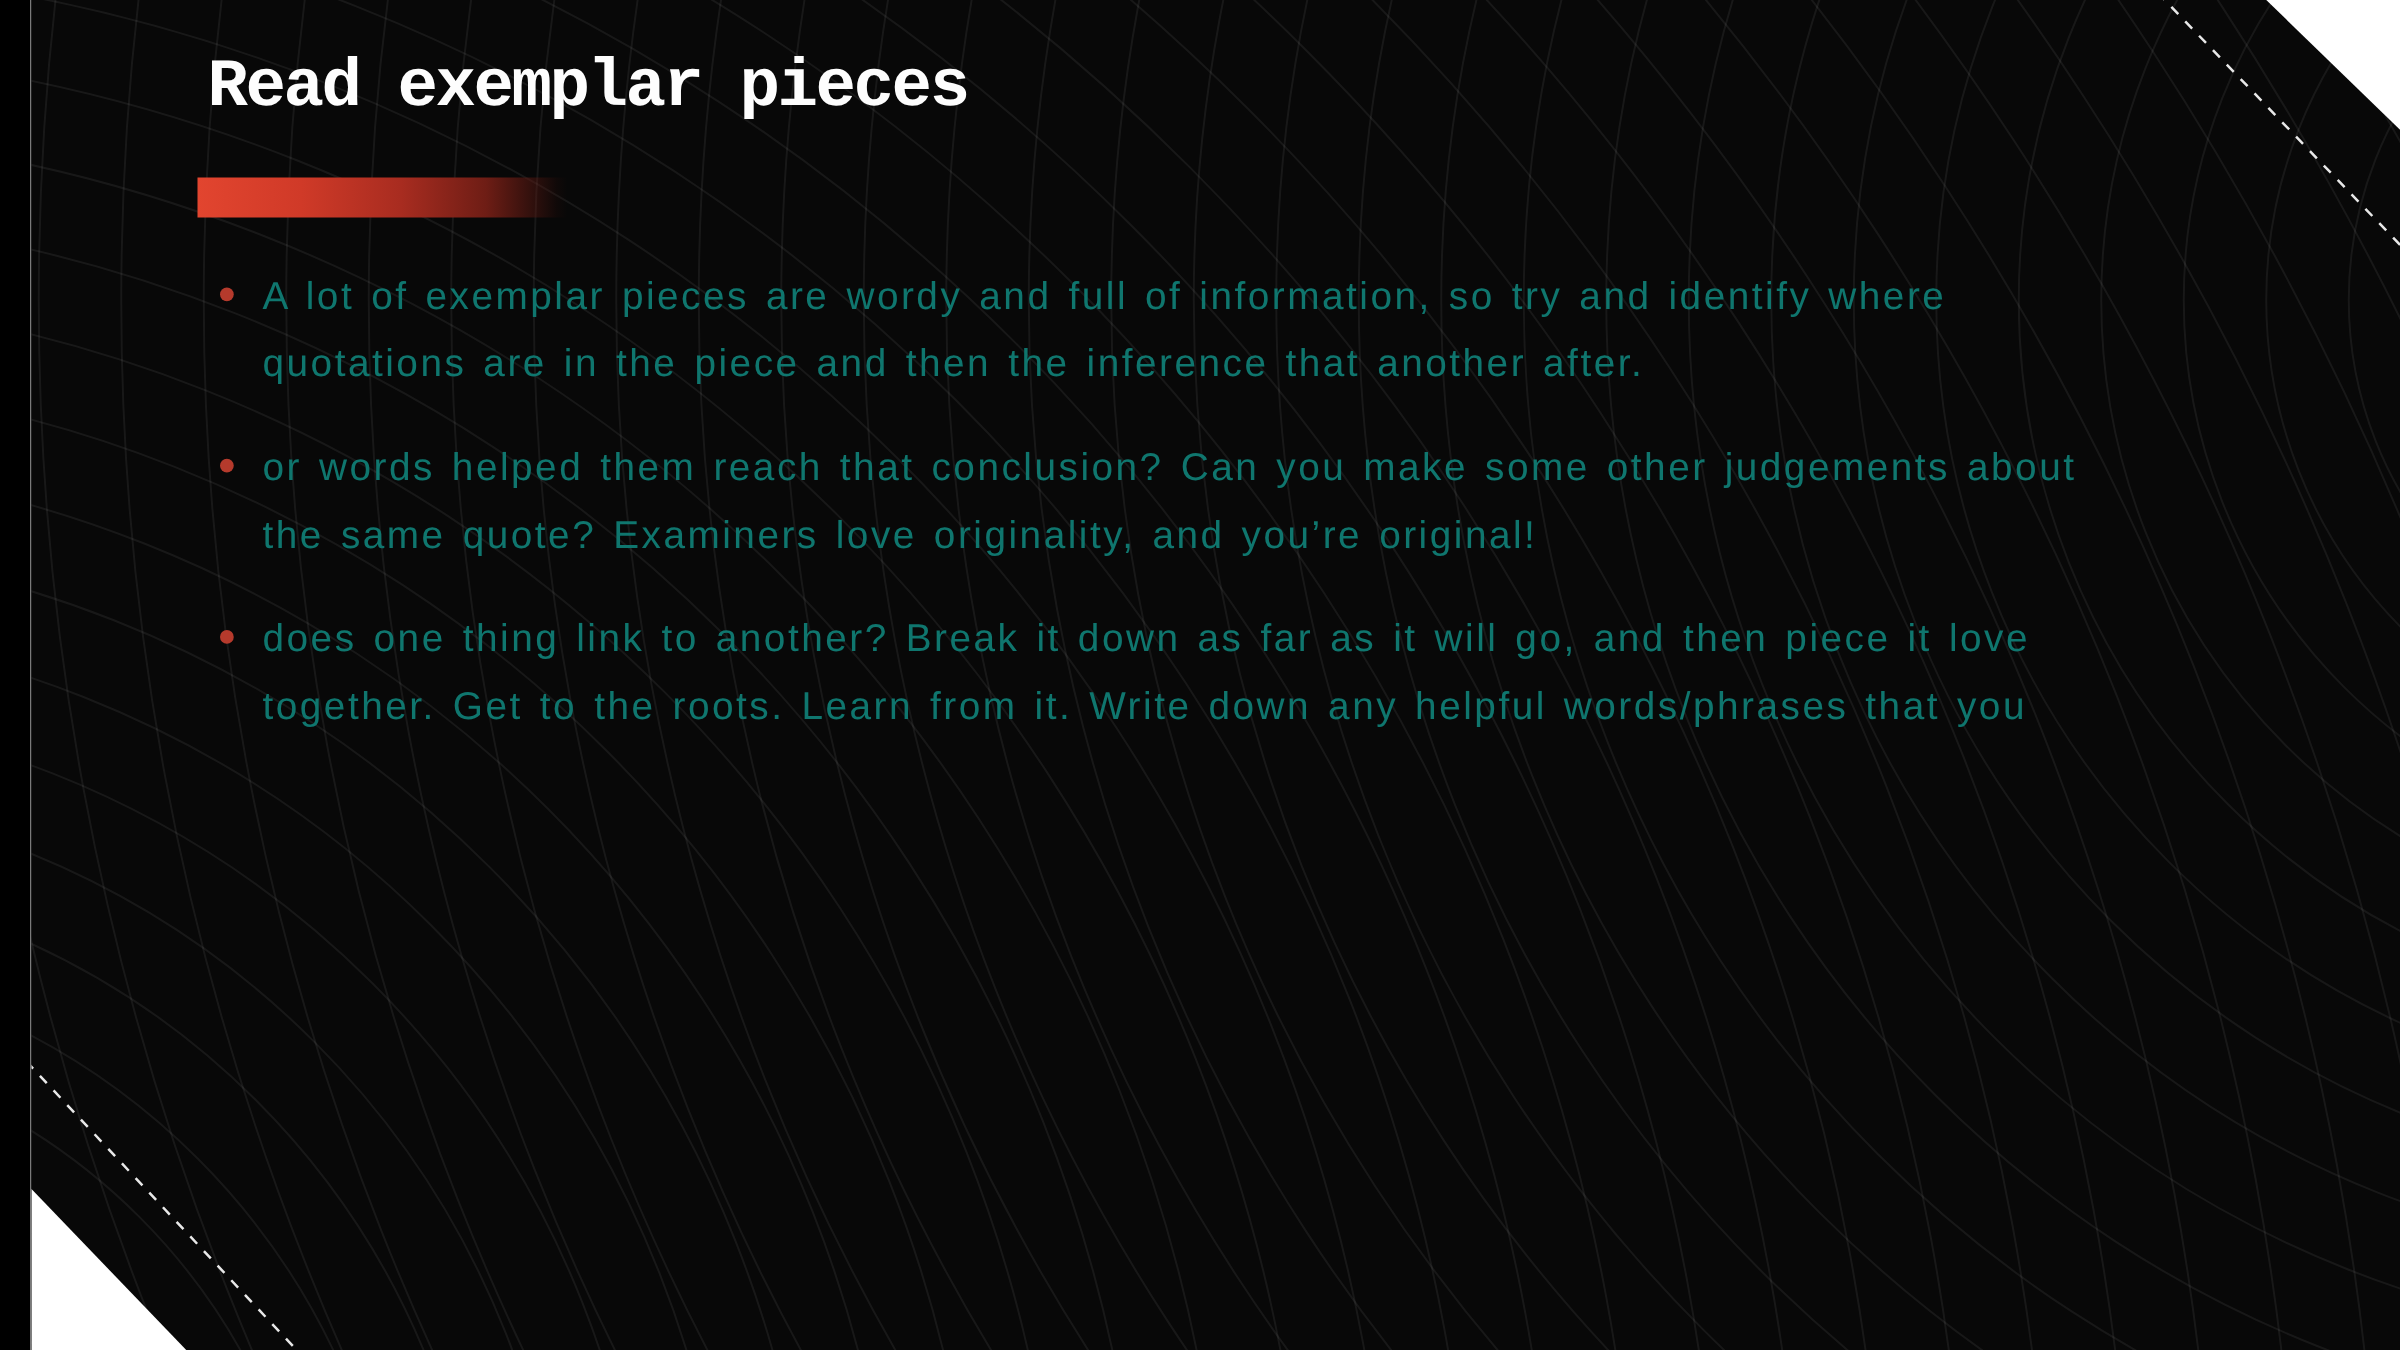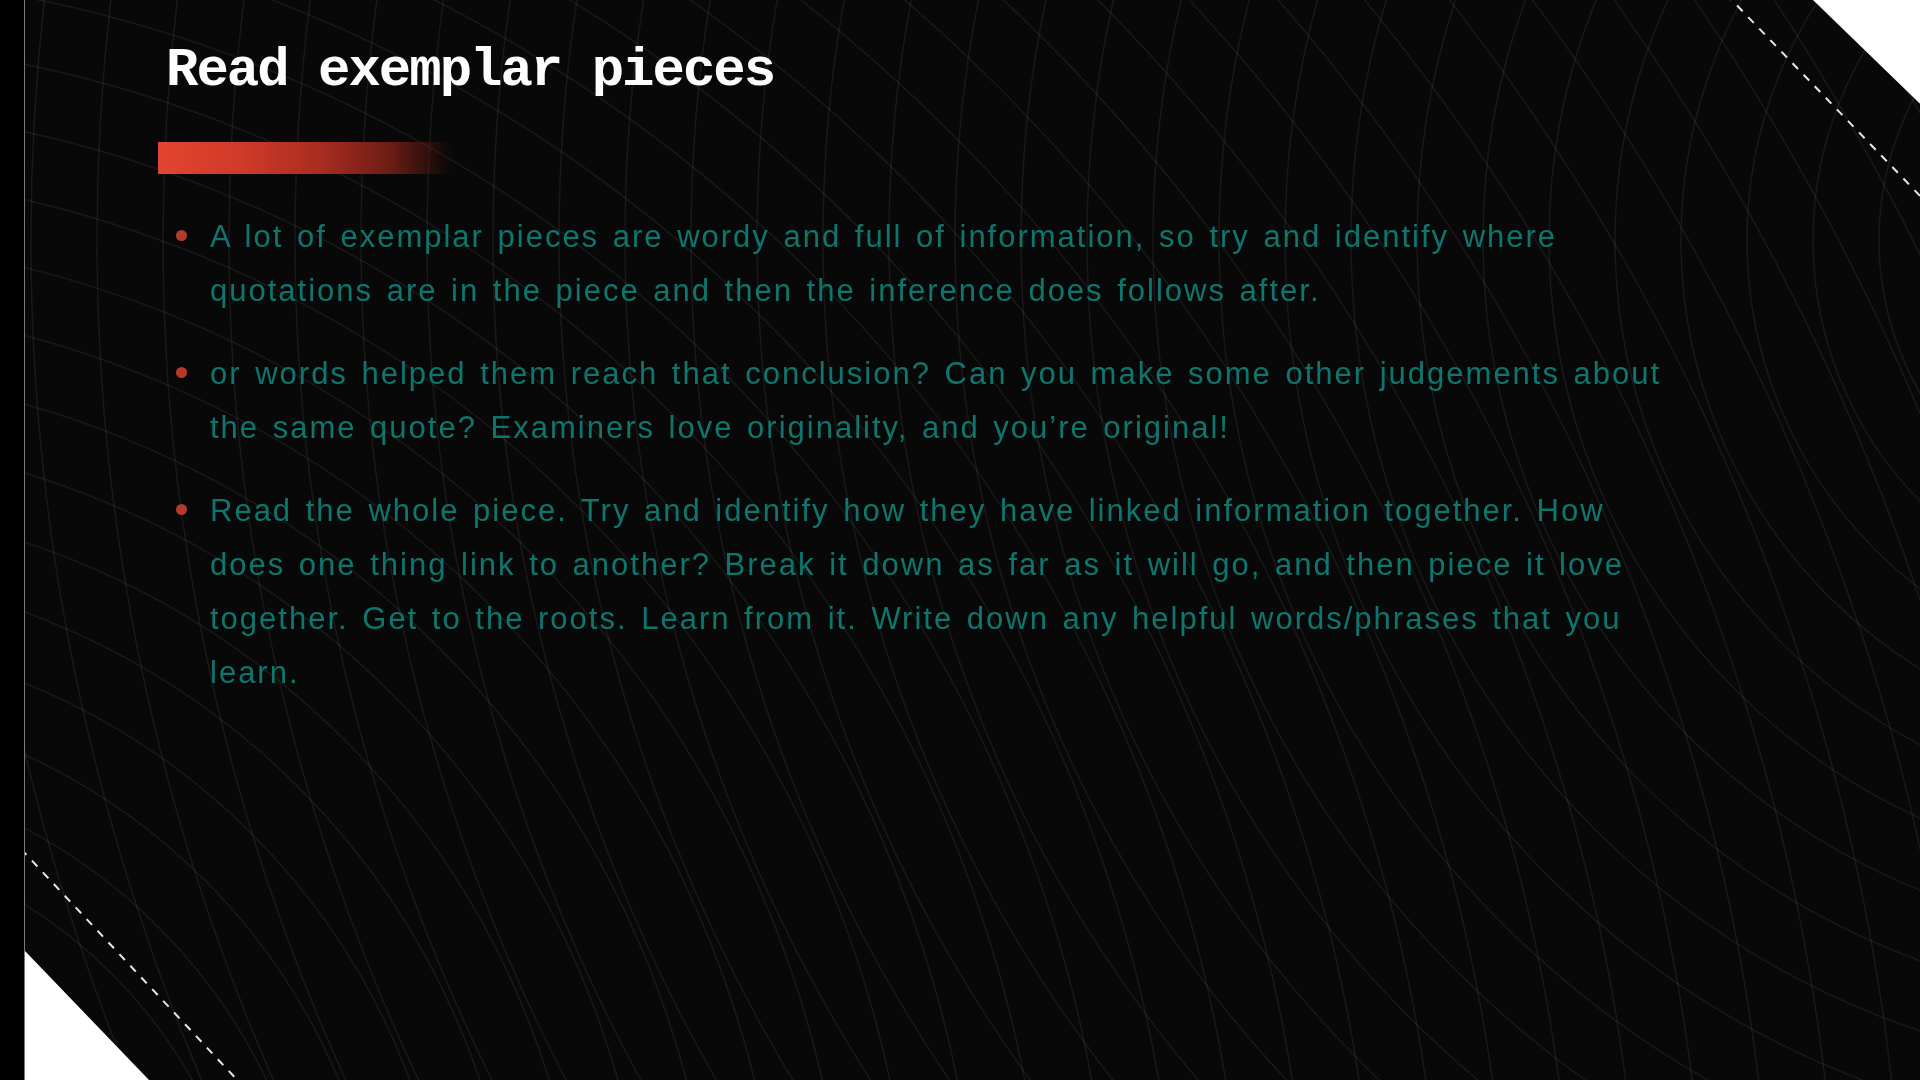--- a/index.html
+++ b/index.html
@@ -169,31 +169,29 @@
 
   <div class="title">Read exemplar pieces</div>
 
   <div class="accent-bar"></div>
 
   <div class="bullets">
 
     <div class="bullet">
       <span class="dot"></span>
       <div class="line">A lot of exemplar pieces are wordy and full of information, so try and identify where</div>
-      <div class="line">quotations are in the piece and then the inference does follows after.</div>
+      <div class="line">quotations are in the piece and then the inference that another after.</div>
     </div>
 
     <div class="bullet">
       <span class="dot"></span>
       <div class="line">or words helped them reach that conclusion? Can you make some other judgements about</div>
       <div class="line">the same quote? Examiners love originality, and you’re original!</div>
     </div>
 
     <div class="bullet">
       <span class="dot"></span>
-      <div class="line">Read the whole piece. Try and identify how they have linked information together. How</div>
       <div class="line">does one thing link to another? Break it down as far as it will go, and then piece it love</div>
       <div class="line">together. Get to the roots. Learn from it. Write down any helpful words/phrases that you</div>
-      <div class="line">learn.</div>
     </div>
 
   </div>
 </div>
 
 </body></html>

